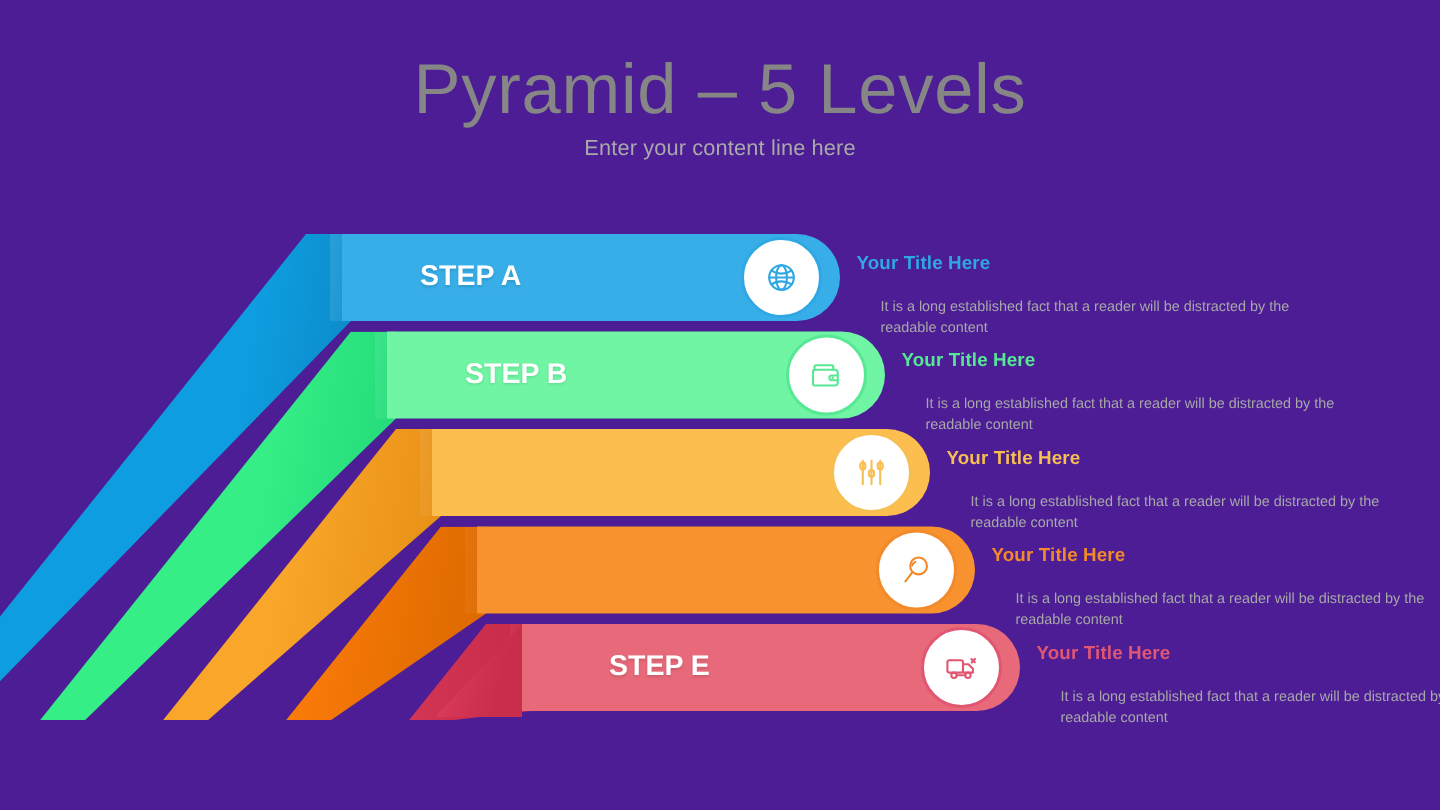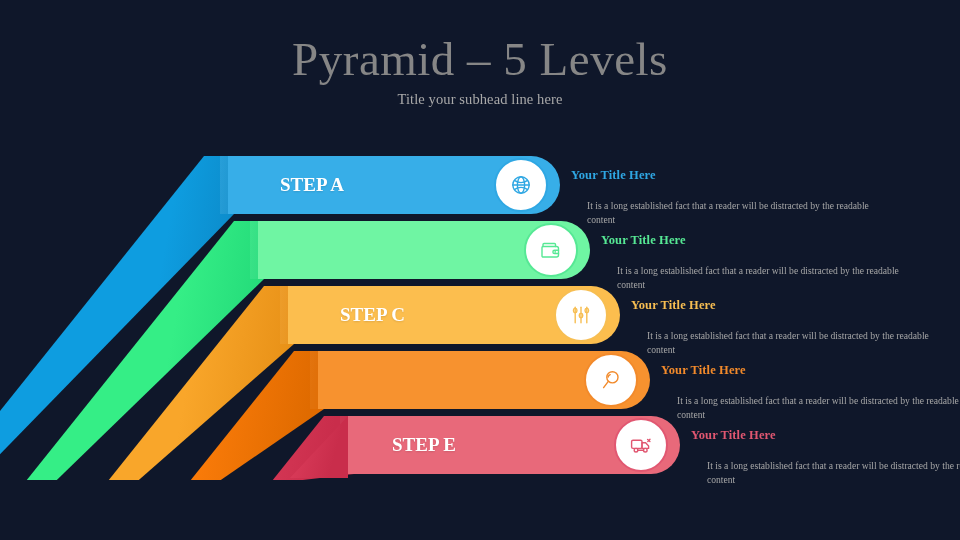--- a/index.html
+++ b/index.html
@@ -1,21 +1,21 @@
 <!DOCTYPE html>
 <html><head>
 <meta charset="utf-8">
 <style>
   html,body{margin:0;padding:0;}
   body{
     width:960px;height:540px;background:#ffffff;overflow:hidden;
     font-family:"Liberation Sans","DejaVu Sans",sans-serif;
     position:relative;
   }
-  .slide{position:absolute;inset:0;background:#0f172a;font-family:Liberation Serif, serif;}
+  .slide{position:absolute;inset:0;background:#4c1d95;}
 
   
   .title{
     position:absolute;top:34px;left:0;width:960px;text-align:center;
     font-size:47px;font-weight:400;color:#868686;letter-spacing:.5px;
     line-height:1.08;
   }
   .subtitle{
     position:absolute;top:91px;left:0;width:960px;text-align:center;
     font-size:14.5px;font-weight:400;color:#a9a9a9;letter-spacing:.1px;
@@ -49,21 +49,21 @@
   .desc p{
     margin:16px;font-size:9.6px;line-height:1.42;color:#a7a7a7;font-weight:400;
   }
 </style>
 </head>
 <body>
 
 <div class="slide">
 
   <div class="title">Pyramid – 5 Levels</div>
-  <div class="subtitle">Title your subhead line here</div>
+  <div class="subtitle">Enter your content line here</div>
 
   <div class="stage" id="stage">
       <div class="lvl">
         <div class="side" style="left: 0px; top: 6px; width: 234px; height: 326px; background: linear-gradient(100deg, rgb(14, 157, 224) 0%, rgb(14, 157, 224) 62%, rgb(11, 134, 196) 92%, rgb(11, 134, 196) 100%); clip-path: polygon(234px 0px, 234px 58px, -25.2px 324px, -55.2px 324px, 204px 0px);"></div>
         <div class="side" style="left: 0px; top: 6px; width: 236px; height: 326px; background: linear-gradient(95deg, rgba(255, 255, 255, 0) 0%, rgba(255, 255, 255, 0.3) 55%, rgba(255, 255, 255, 0) 100%); clip-path: polygon(234px 0px, 234px 58px, 220px 58px, 220px 0px);"></div>
         <div class="band" style="left: 228px; top: 6px; width: 332px; background: linear-gradient(rgb(55, 174, 232) 0%, rgb(55, 174, 232) 70%, rgb(55, 174, 232) 100%);"></div>
         <div class="bandtxt" style="left: 280px; top: 6px;">STEP A</div>
         <div class="badge" style="width: 54px; height: 54px; left: 494px; top: 8px; background: rgb(255, 255, 255); border: 2.4px solid rgb(47, 167, 227); box-sizing: border-box;">
           <span>
             <svg width="24" height="24" viewBox="0 0 24 24">
@@ -77,40 +77,40 @@
         </div>
         <div class="desc" style="left: 571px; top: 18px;">
           <h4 style="color: rgb(47, 167, 227);">Your Title Here</h4>
           <p style="color: rgb(167, 167, 167);">It is a long established fact that a reader will be distracted by the readable content</p>
         </div>
       </div>
       <div class="lvl">
         <div class="side" style="left: 0px; top: 71px; width: 264px; height: 261px; background: linear-gradient(100deg, rgb(53, 238, 134) 0%, rgb(53, 238, 134) 62%, rgb(34, 217, 120) 92%, rgb(34, 217, 120) 100%); clip-path: polygon(264px 0px, 264px 58px, 56.8px 259px, 26.8px 259px, 234px 0px);"></div>
         <div class="side" style="left: 0px; top: 71px; width: 266px; height: 261px; background: linear-gradient(95deg, rgba(255, 255, 255, 0) 0%, rgba(255, 255, 255, 0.3) 55%, rgba(255, 255, 255, 0) 100%); clip-path: polygon(264px 0px, 264px 58px, 250px 58px, 250px 0px);"></div>
         <div class="band" style="left: 258px; top: 71px; width: 332px; background: linear-gradient(rgb(111, 245, 163) 0%, rgb(111, 245, 163) 70%, rgb(111, 245, 163) 100%);"></div>
+        <div class="bandtxt" style="left: 310px; top: 71px;">STEP B</div>
         <div class="badge" style="width: 54px; height: 54px; left: 524px; top: 73px; background: rgb(255, 255, 255); border: 2.4px solid rgb(86, 232, 148); box-sizing: border-box;">
           <span>
             <svg width="24" height="24" viewBox="0 0 24 24">
               <path d="M4 8.5 h13.5 a2 2 0 0 1 2 2 v6.5 a2 2 0 0 1 -2 2 h-13.5 a1 1 0 0 1 -1 -1 v-8.5 a1 1 0 0 1 1 -1 z" fill="none" stroke="#56E894" stroke-width="1.4" stroke-linecap="round" stroke-linejoin="round"></path>
               <path d="M4 8.5 v-2 a1 1 0 0 1 1 -1 h10.5 a1 1 0 0 1 1 1 v2" fill="none" stroke="#56E894" stroke-width="1.4" stroke-linecap="round" stroke-linejoin="round"></path>
               <path d="M19.5 12.3 h-4 a1.6 1.6 0 0 0 0 3.2 h4" fill="none" stroke="#56E894" stroke-width="1.4" stroke-linecap="round" stroke-linejoin="round"></path>
               <circle cx="16.2" cy="13.9" r="0.85" fill="#56E894" stroke="none"></circle>
             </svg>
           </span>
         </div>
         <div class="desc" style="left: 601px; top: 83px;">
           <h4 style="color: rgb(86, 232, 148);">Your Title Here</h4>
           <p style="color: rgb(167, 167, 167);">It is a long established fact that a reader will be distracted by the readable content</p>
         </div>
       </div>
       <div class="lvl">
         <div class="side" style="left: 0px; top: 136px; width: 294px; height: 196px; background: linear-gradient(100deg, rgb(249, 166, 42) 0%, rgb(249, 166, 42) 62%, rgb(232, 145, 23) 92%, rgb(232, 145, 23) 100%); clip-path: polygon(294px 0px, 294px 58px, 138.8px 194px, 108.8px 194px, 264px 0px);"></div>
         <div class="side" style="left: 0px; top: 136px; width: 296px; height: 196px; background: linear-gradient(95deg, rgba(255, 255, 255, 0) 0%, rgba(255, 255, 255, 0.3) 55%, rgba(255, 255, 255, 0) 100%); clip-path: polygon(294px 0px, 294px 58px, 280px 58px, 280px 0px);"></div>
         <div class="band" style="left: 288px; top: 136px; width: 332px; background: linear-gradient(rgb(252, 190, 78) 0%, rgb(252, 190, 78) 70%, rgb(252, 190, 78) 100%);"></div>
-        <div class="bandtxt" style="left: 340px; top: 136px;">STEP C</div>
         <div class="badge" style="width: 54px; height: 54px; left: 554px; top: 138px; background: rgb(255, 255, 255); border: 2.4px solid rgb(247, 190, 82); box-sizing: border-box;">
           <span>
             <svg width="24" height="24" viewBox="0 0 24 24">
               <line x1="6.2" y1="4.2" x2="6.2" y2="19.8" fill="none" stroke="#F7BE52" stroke-width="1.4" stroke-linecap="round" stroke-linejoin="round"></line>
               <line x1="12" y1="4.2" x2="12" y2="19.8" fill="none" stroke="#F7BE52" stroke-width="1.4" stroke-linecap="round" stroke-linejoin="round"></line>
               <line x1="17.8" y1="4.2" x2="17.8" y2="19.8" fill="none" stroke="#F7BE52" stroke-width="1.4" stroke-linecap="round" stroke-linejoin="round"></line>
               <rect x="4.5" y="5.4" width="3.4" height="4.4" rx="1.7" fill="none" stroke="#F7BE52" stroke-width="1.4" stroke-linecap="round" stroke-linejoin="round"></rect>
               <rect x="10.3" y="10.4" width="3.4" height="4.4" rx="1.7" fill="none" stroke="#F7BE52" stroke-width="1.4" stroke-linecap="round" stroke-linejoin="round"></rect>
               <rect x="16.1" y="5.4" width="3.4" height="4.4" rx="1.7" fill="none" stroke="#F7BE52" stroke-width="1.4" stroke-linecap="round" stroke-linejoin="round"></rect>
             </svg>
@@ -136,21 +136,21 @@
         </div>
         <div class="desc" style="left: 661px; top: 213px;">
           <h4 style="color: rgb(242, 138, 43);">Your Title Here</h4>
           <p style="color: rgb(167, 167, 167);">It is a long established fact that a reader will be distracted by the readable content</p>
         </div>
       </div>
       <div class="lvl">
         <div class="side" style="left: 0px; top: 266px; width: 354px; height: 66px; background: linear-gradient(100deg, rgb(222, 63, 93) 0%, rgb(222, 63, 93) 62%, rgb(201, 45, 75) 92%, rgb(201, 45, 75) 100%); clip-path: polygon(354px 0px, 354px 58px, 302.8px 64px, 272.8px 64px, 324px 0px);"></div>
         <div class="side" style="left: 0px; top: 266px; width: 356px; height: 66px; background: linear-gradient(95deg, rgba(255, 255, 255, 0) 0%, rgba(255, 255, 255, 0.3) 55%, rgba(255, 255, 255, 0) 100%); clip-path: polygon(354px 0px, 354px 58px, 340px 58px, 340px 0px);"></div>
         <div class="band" style="left: 348px; top: 266px; width: 332px; background: linear-gradient(rgb(232, 105, 122) 0%, rgb(232, 105, 122) 70%, rgb(232, 105, 122) 100%);"></div>
-        <div class="bandtxt" style="left: 392px; top: 266px;">STEP E</div>
+        <div class="bandtxt" style="left: 406px; top: 266px;">STEP E</div>
         <div class="badge" style="width: 54px; height: 54px; left: 614px; top: 268px; background: rgb(255, 255, 255); border: 2.4px solid rgb(225, 87, 113); box-sizing: border-box;">
           <span>
             <svg width="24" height="24" viewBox="0 0 24 24">
               <rect x="2.6" y="7.2" width="10.4" height="8.2" rx="1.4" fill="none" stroke="#E15771" stroke-width="1.4" stroke-linecap="round" stroke-linejoin="round"></rect>
               <path d="M13 9.8 h3.6 l3 3.1 v2.5 h-6.6 z" fill="none" stroke="#E15771" stroke-width="1.4" stroke-linecap="round" stroke-linejoin="round"></path>
               <circle cx="7" cy="17.2" r="1.8" fill="none" stroke="#E15771" stroke-width="1.4" stroke-linecap="round" stroke-linejoin="round"></circle>
               <circle cx="16.3" cy="17.2" r="1.8" fill="none" stroke="#E15771" stroke-width="1.4" stroke-linecap="round" stroke-linejoin="round"></circle>
               <line x1="8.8" y1="17.2" x2="14.5" y2="17.2" fill="none" stroke="#E15771" stroke-width="1.4" stroke-linecap="round" stroke-linejoin="round"></line>
               <path d="M18.6 6.4 l2.3 2.1 M21 6.3 l-2.2 2.3" fill="none" stroke="#E15771" stroke-width="1.4" stroke-linecap="round" stroke-linejoin="round"></path>
             </svg>

